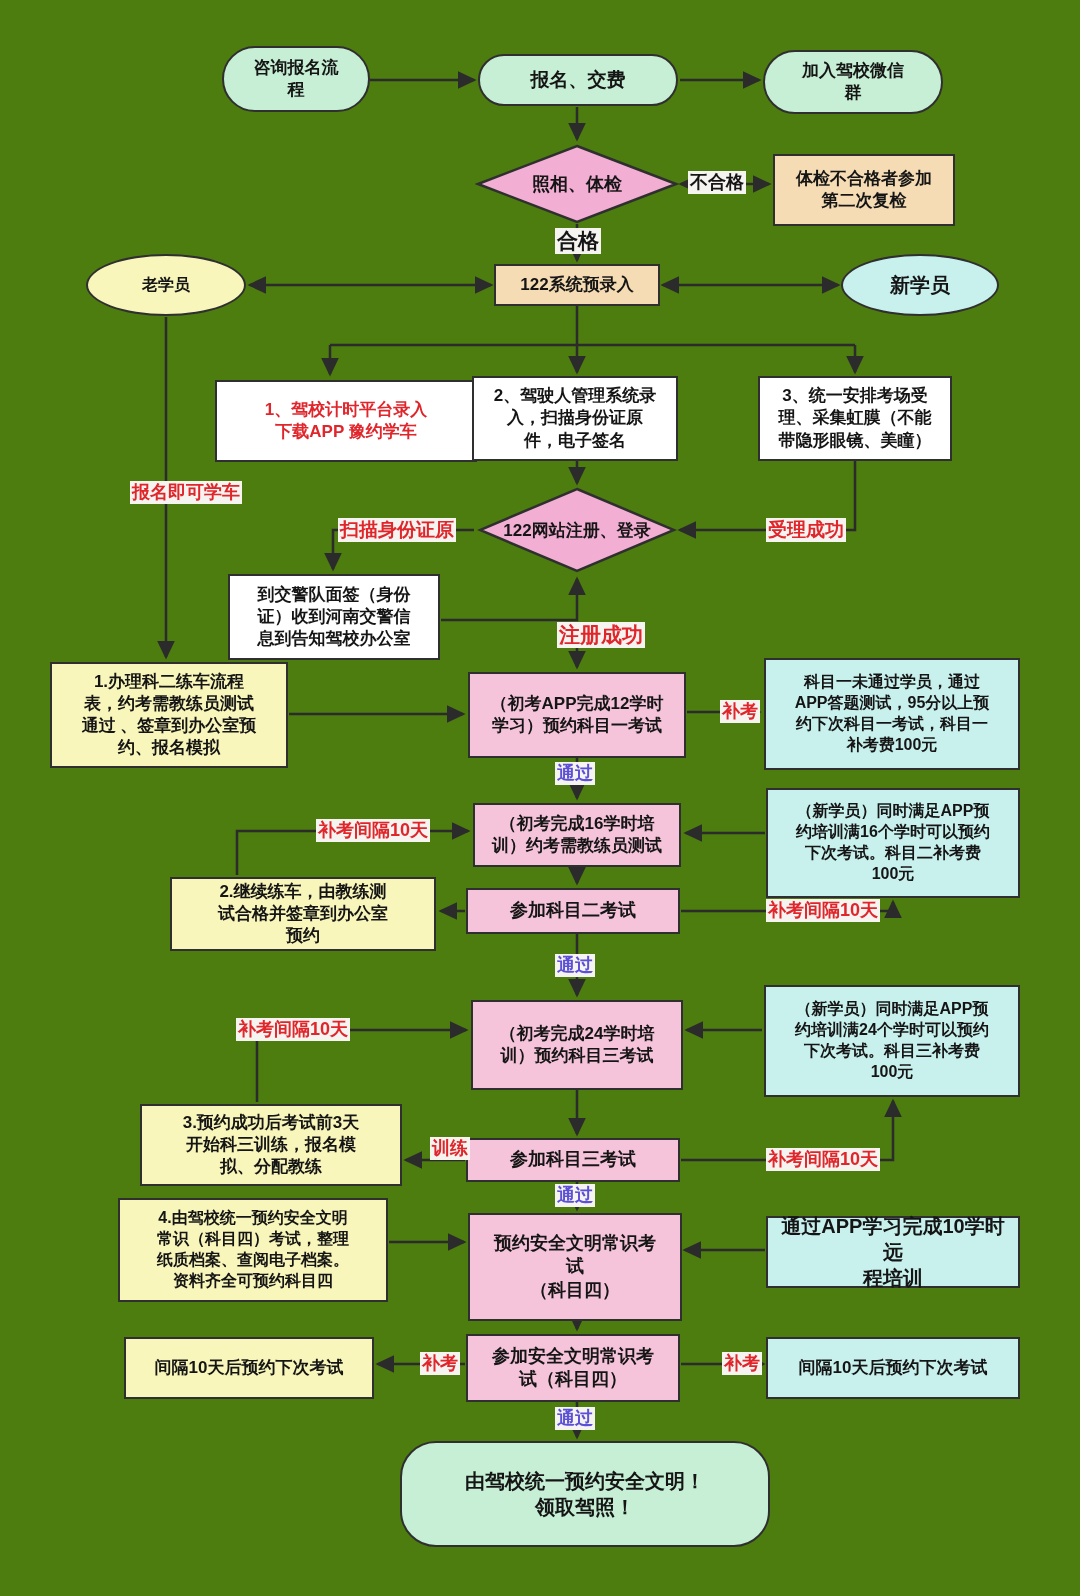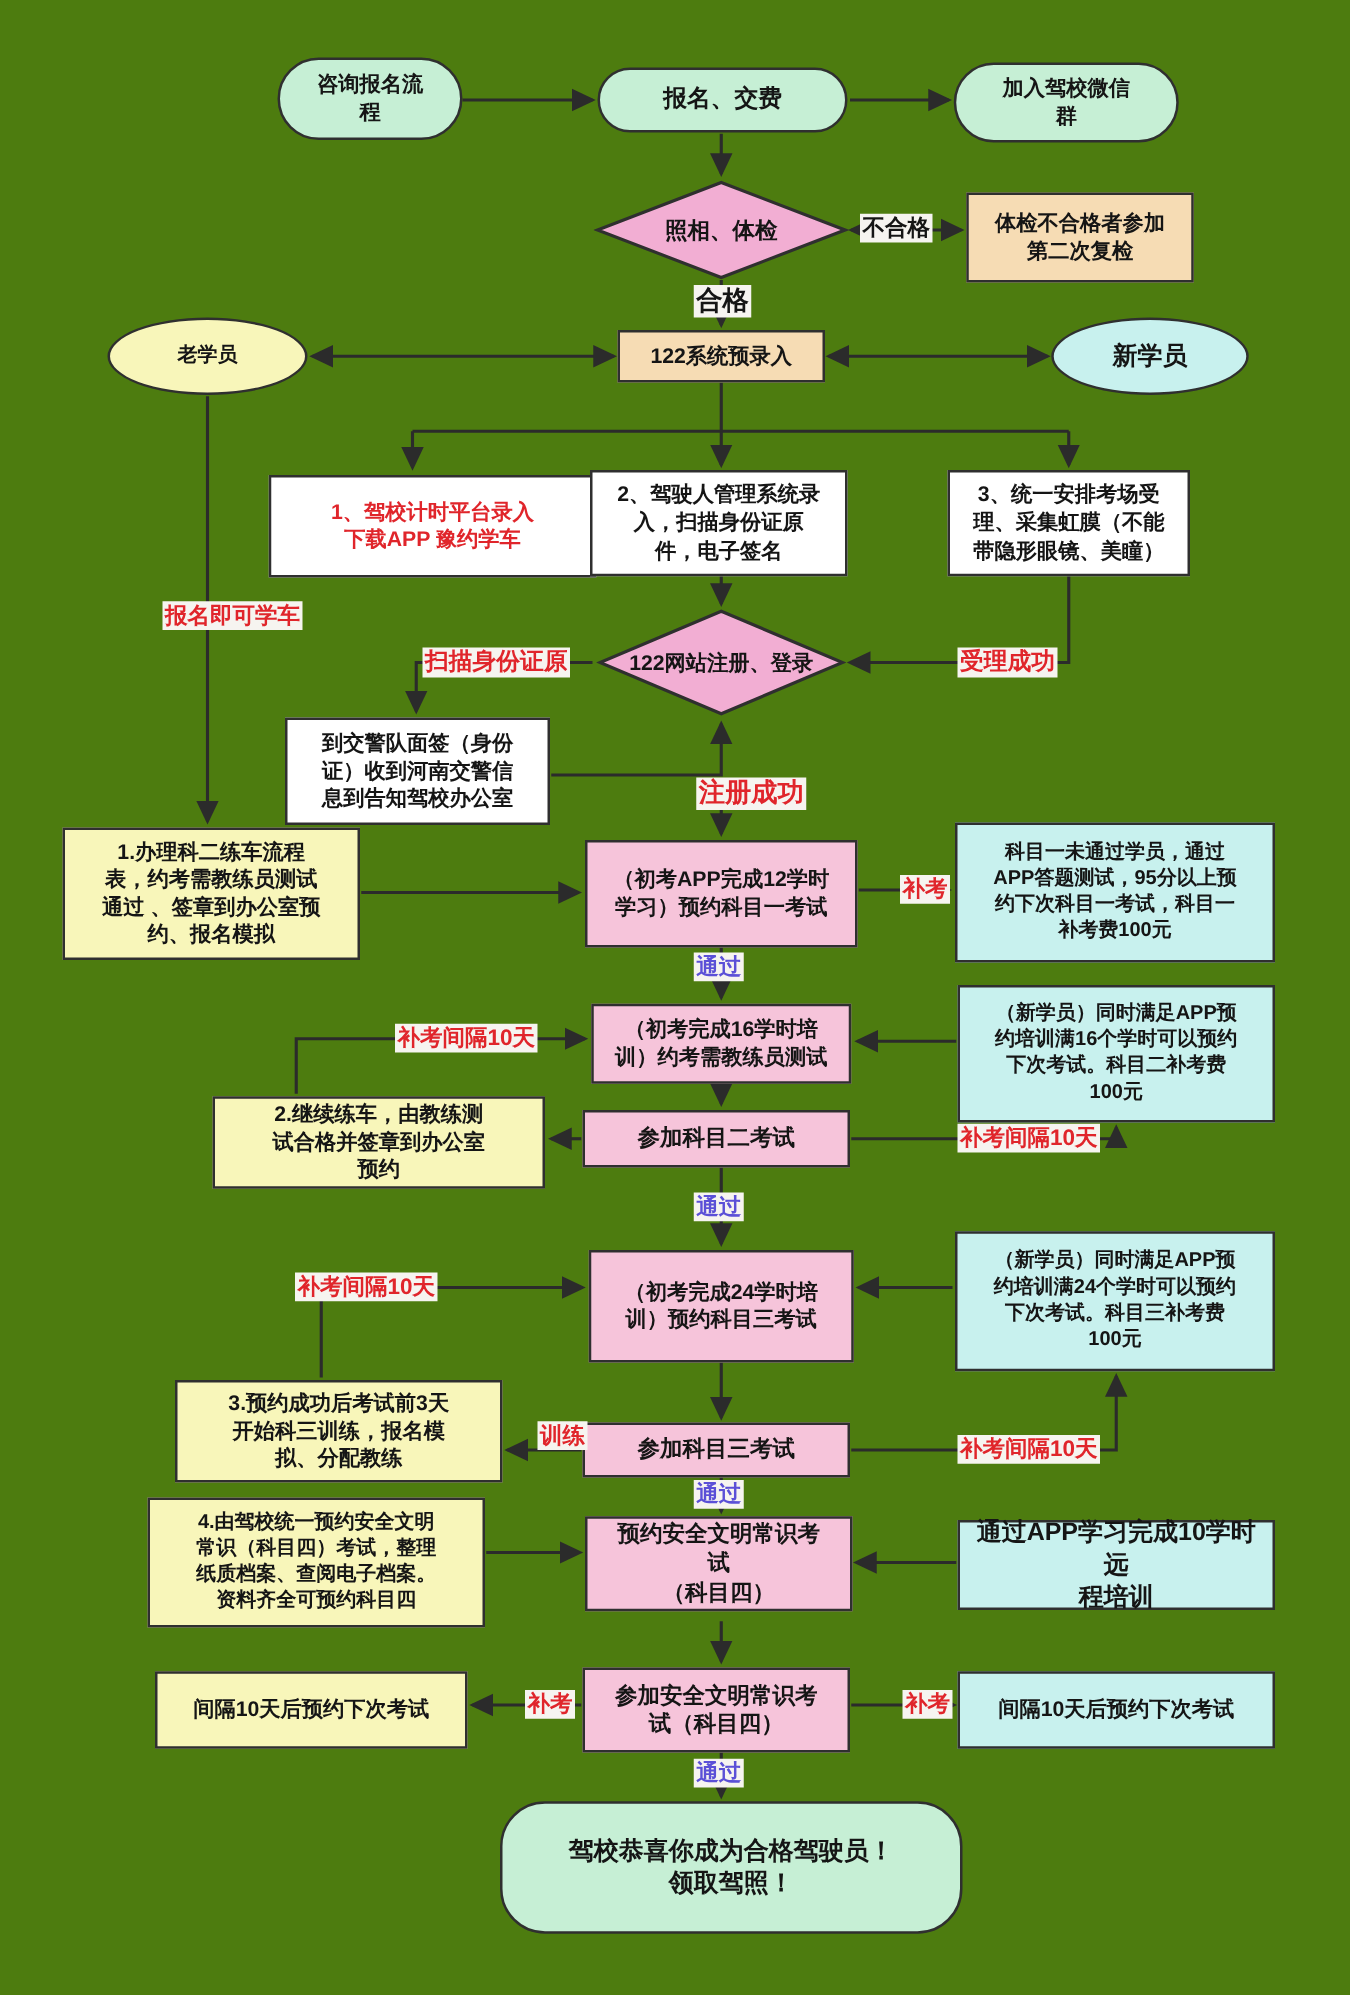--- a/index.html
+++ b/index.html
@@ -177,32 +177,32 @@
 100元</div>
   <div class="node yellow" style="left:140px;top:1104px;width:262px;height:82px">3.预约成功后考试前3天
 开始科三训练，报名模
 拟、分配教练</div>
   <div class="node pinkbox" style="left:466px;top:1138px;width:214px;height:44px;font-size:18px">参加科目三考试</div>
 
   <div class="node yellow" style="left:118px;top:1198px;width:270px;height:104px;font-size:16px">4.由驾校统一预约安全文明
 常识（科目四）考试，整理
 纸质档案、查阅电子档案。
 资料齐全可预约科目四</div>
-  <div class="node pinkbox" style="left:468px;top:1213px;width:214px;height:76px;font-size:18px">预约安全文明常识考
+  <div class="node pinkbox" style="left:468px;top:1213px;width:214px;height:108px;font-size:18px">预约安全文明常识考
 试
 （科目四）</div>
   <div class="node cyan" style="left:766px;top:1216px;width:254px;height:72px;font-size:20px">通过APP学习完成10学时远
 程培训</div>
 
   <div class="node yellow" style="left:124px;top:1337px;width:250px;height:62px">间隔10天后预约下次考试</div>
   <div class="node pinkbox" style="left:466px;top:1334px;width:214px;height:68px;font-size:18px">参加安全文明常识考
 试（科目四）</div>
   <div class="node cyan" style="left:766px;top:1337px;width:254px;height:62px">间隔10天后预约下次考试</div>
 
-  <div class="node green stadium" style="left:400px;top:1441px;width:370px;height:106px;font-size:20px">驾校恭喜你成为合格驾驶员！
+  <div class="node green stadium" style="left:400px;top:1441px;width:370px;height:106px;font-size:20px">由驾校统一预约安全文明！
 领取驾照！</div>
 
   <div class="elabel dark" style="left:688px;top:171px;font-size:18px">不合格</div>
   <div class="elabel dark" style="left:555px;top:228px;font-size:21px">合格</div>
   <div class="elabel red" style="left:108px;top:481px;font-size:18px">报名即可学车</div>
   <div class="elabel red" style="left:316px;top:518px;font-size:19px">扫描身份证原</div>
   <div class="elabel red" style="left:744px;top:518px;font-size:19px">受理成功</div>
   <div class="elabel red" style="left:535px;top:622px;font-size:21px">注册成功</div>
   <div class="elabel red" style="left:698px;top:700px;font-size:18px">补考</div>
   <div class="elabel blue" style="left:555px;top:762px;font-size:18px">通过</div>

